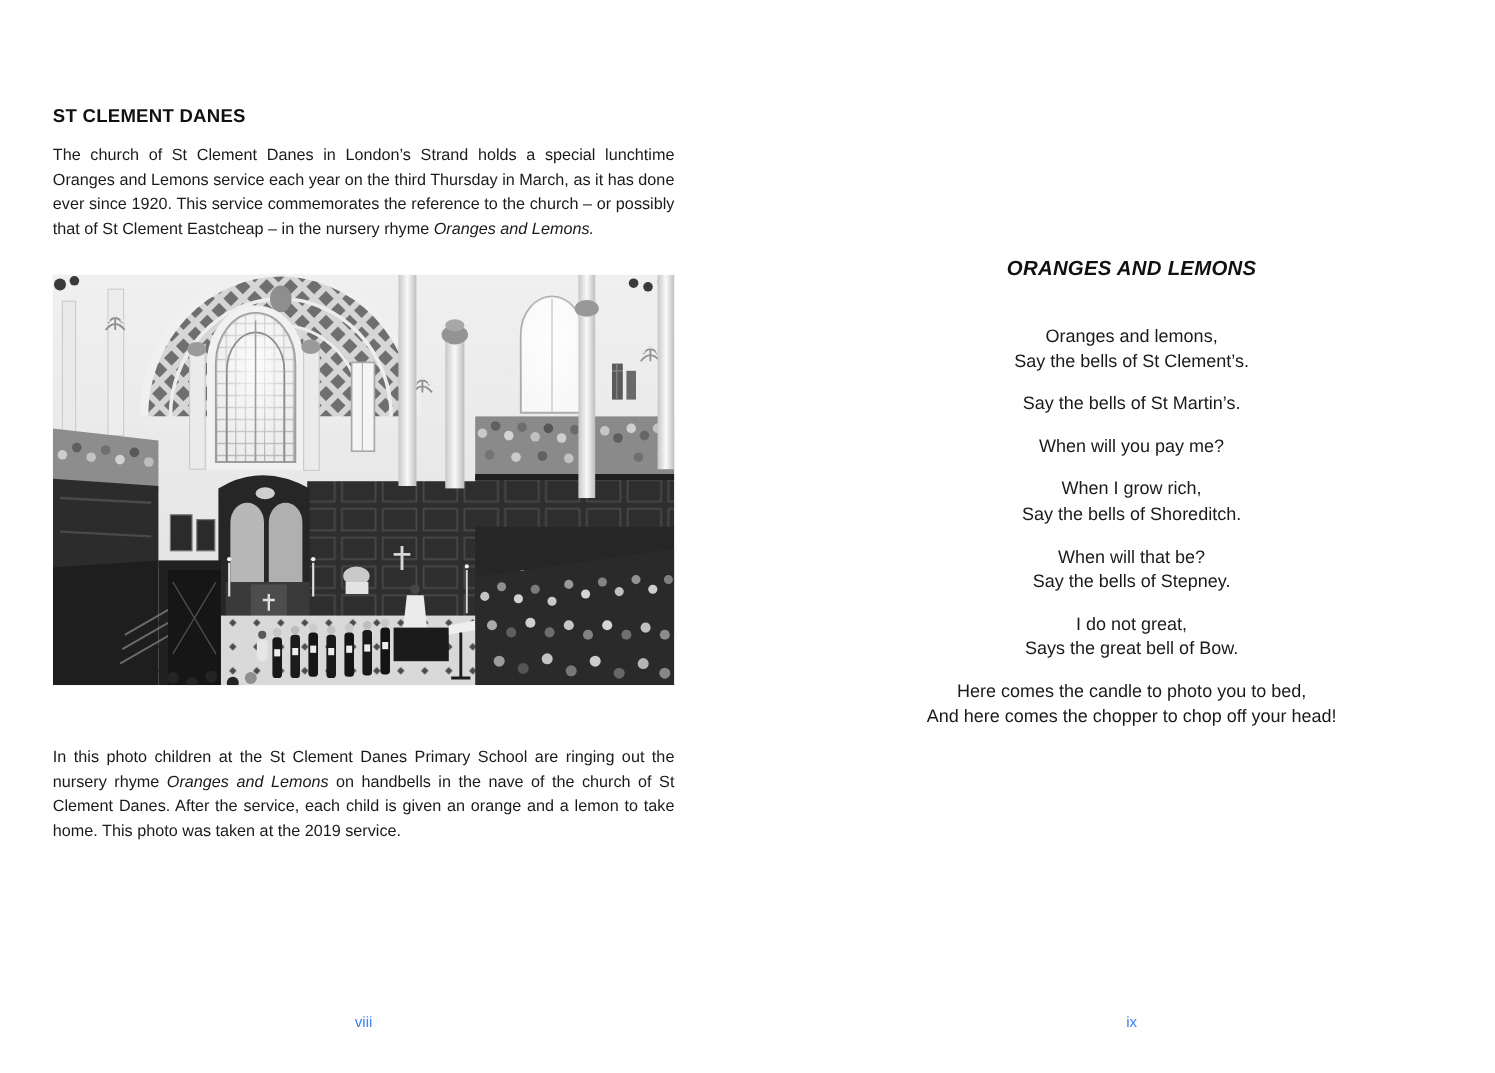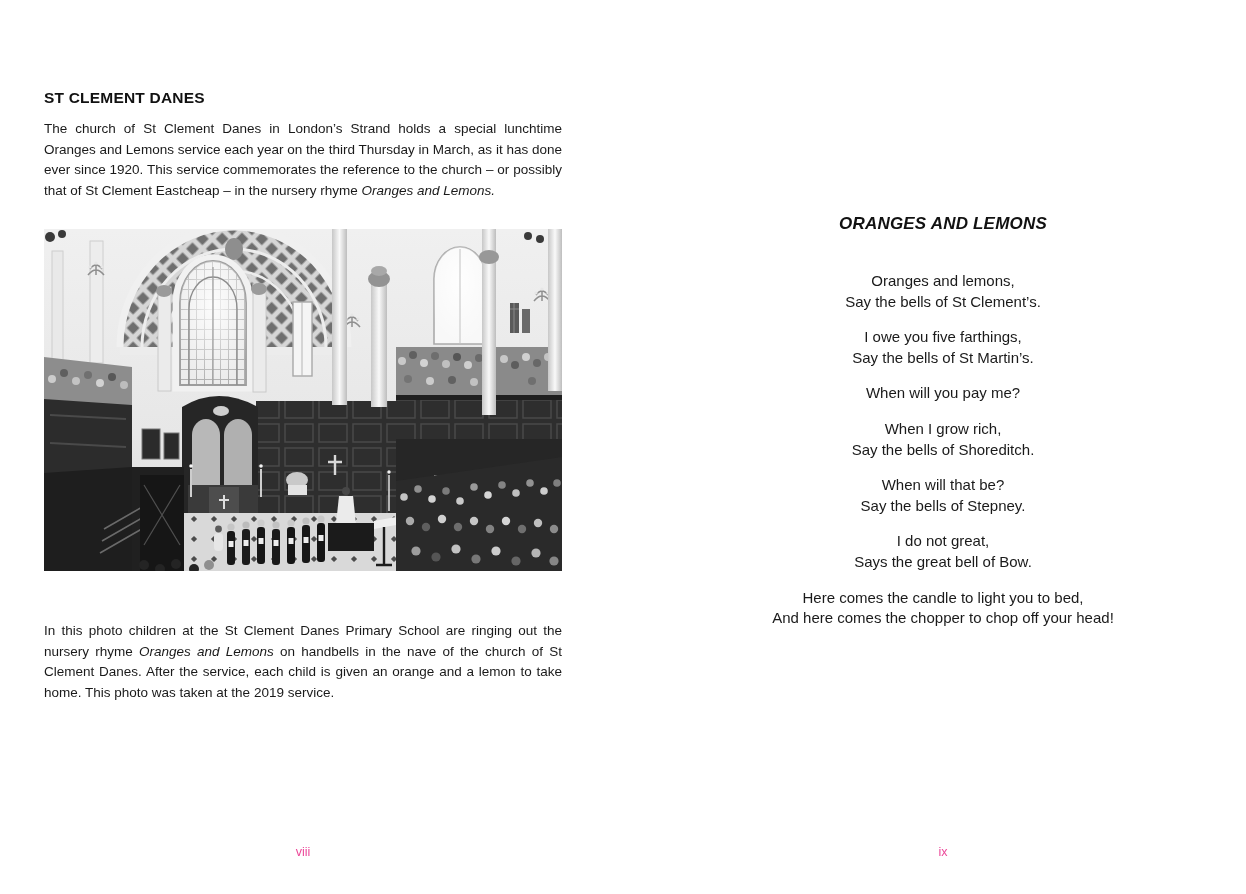--- a/index.html
+++ b/index.html
@@ -28,21 +28,21 @@
   figure { position:absolute; top:229px; left:0; width:518px; }
   .photo { width:518px; height:342px; overflow:hidden; background:#e8e8e8; }
   .photo svg { display:block; }
   .caption {
     margin-top:11px; width:518px; text-align:center;
     font-size:13.5px; line-height:18px;
   }
 
   .pagenum {
     position:absolute; top:845px; left:0; width:100%;
-    text-align:center; font-size:12.5px; color:#ec4899;
+    text-align:center; font-size:12.5px; color:#3b82f6;
   }
 
   
   .page-right { position:absolute; left:643px; top:0; width:600px; height:894px; }
   .page-right h2 {
     position:absolute; top:214px; left:0; width:100%;
     text-align:center; font-size:17px; font-weight:bold; font-style:italic;
     letter-spacing:.2px; color:#111;
   }
   .poem { position:absolute; top:271px; left:0; width:100%; }
@@ -344,40 +344,39 @@
   <section class="page-right">
 
     <h2>ORANGES AND LEMONS</h2>
 
     <div class="poem">
       <div class="verse">
         <div>Oranges and lemons,</div>
         <div>Say the bells of St Clement’s.</div>
       </div>
       <div class="verse">
-        <div>I owe you five farthings,</div>
         <div>Say the bells of St Martin’s.</div>
       </div>
       <div class="verse">
         <div>When will you pay me?</div>
       </div>
       <div class="verse">
         <div>When I grow rich,</div>
         <div>Say the bells of Shoreditch.</div>
       </div>
       <div class="verse">
         <div>When will that be?</div>
         <div>Say the bells of Stepney.</div>
       </div>
       <div class="verse">
         <div>I do not great,</div>
         <div>Says the great bell of Bow.</div>
       </div>
       <div class="verse">
-        <div>Here comes the candle to light you to bed,</div>
+        <div>Here comes the candle to photo you to bed,</div>
         <div>And here comes the chopper to chop off your head!</div>
       </div>
     </div>
 
     <div class="pagenum">ix</div>
   </section>
 
 </div>
 
 </body></html>

